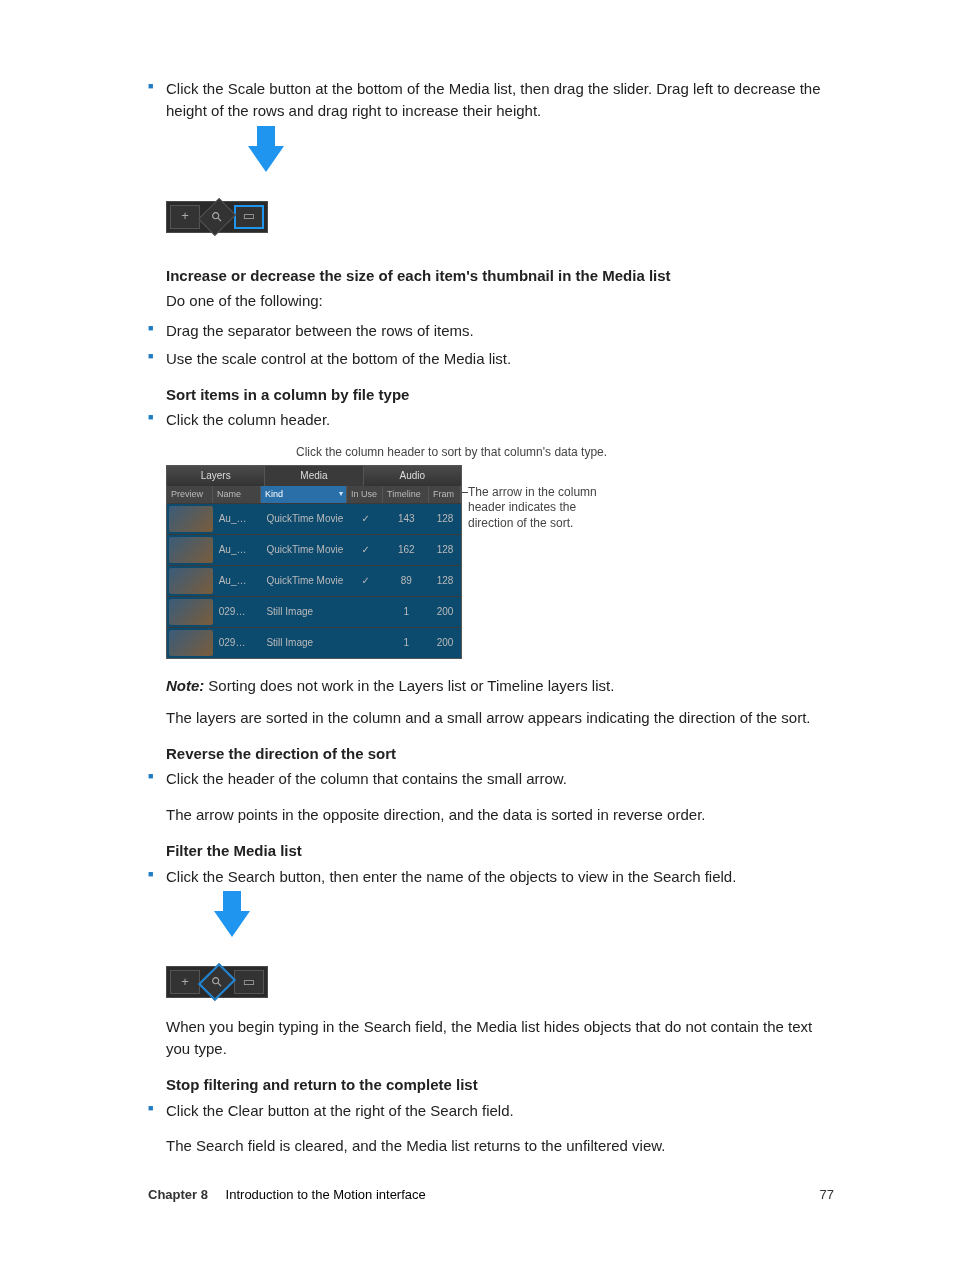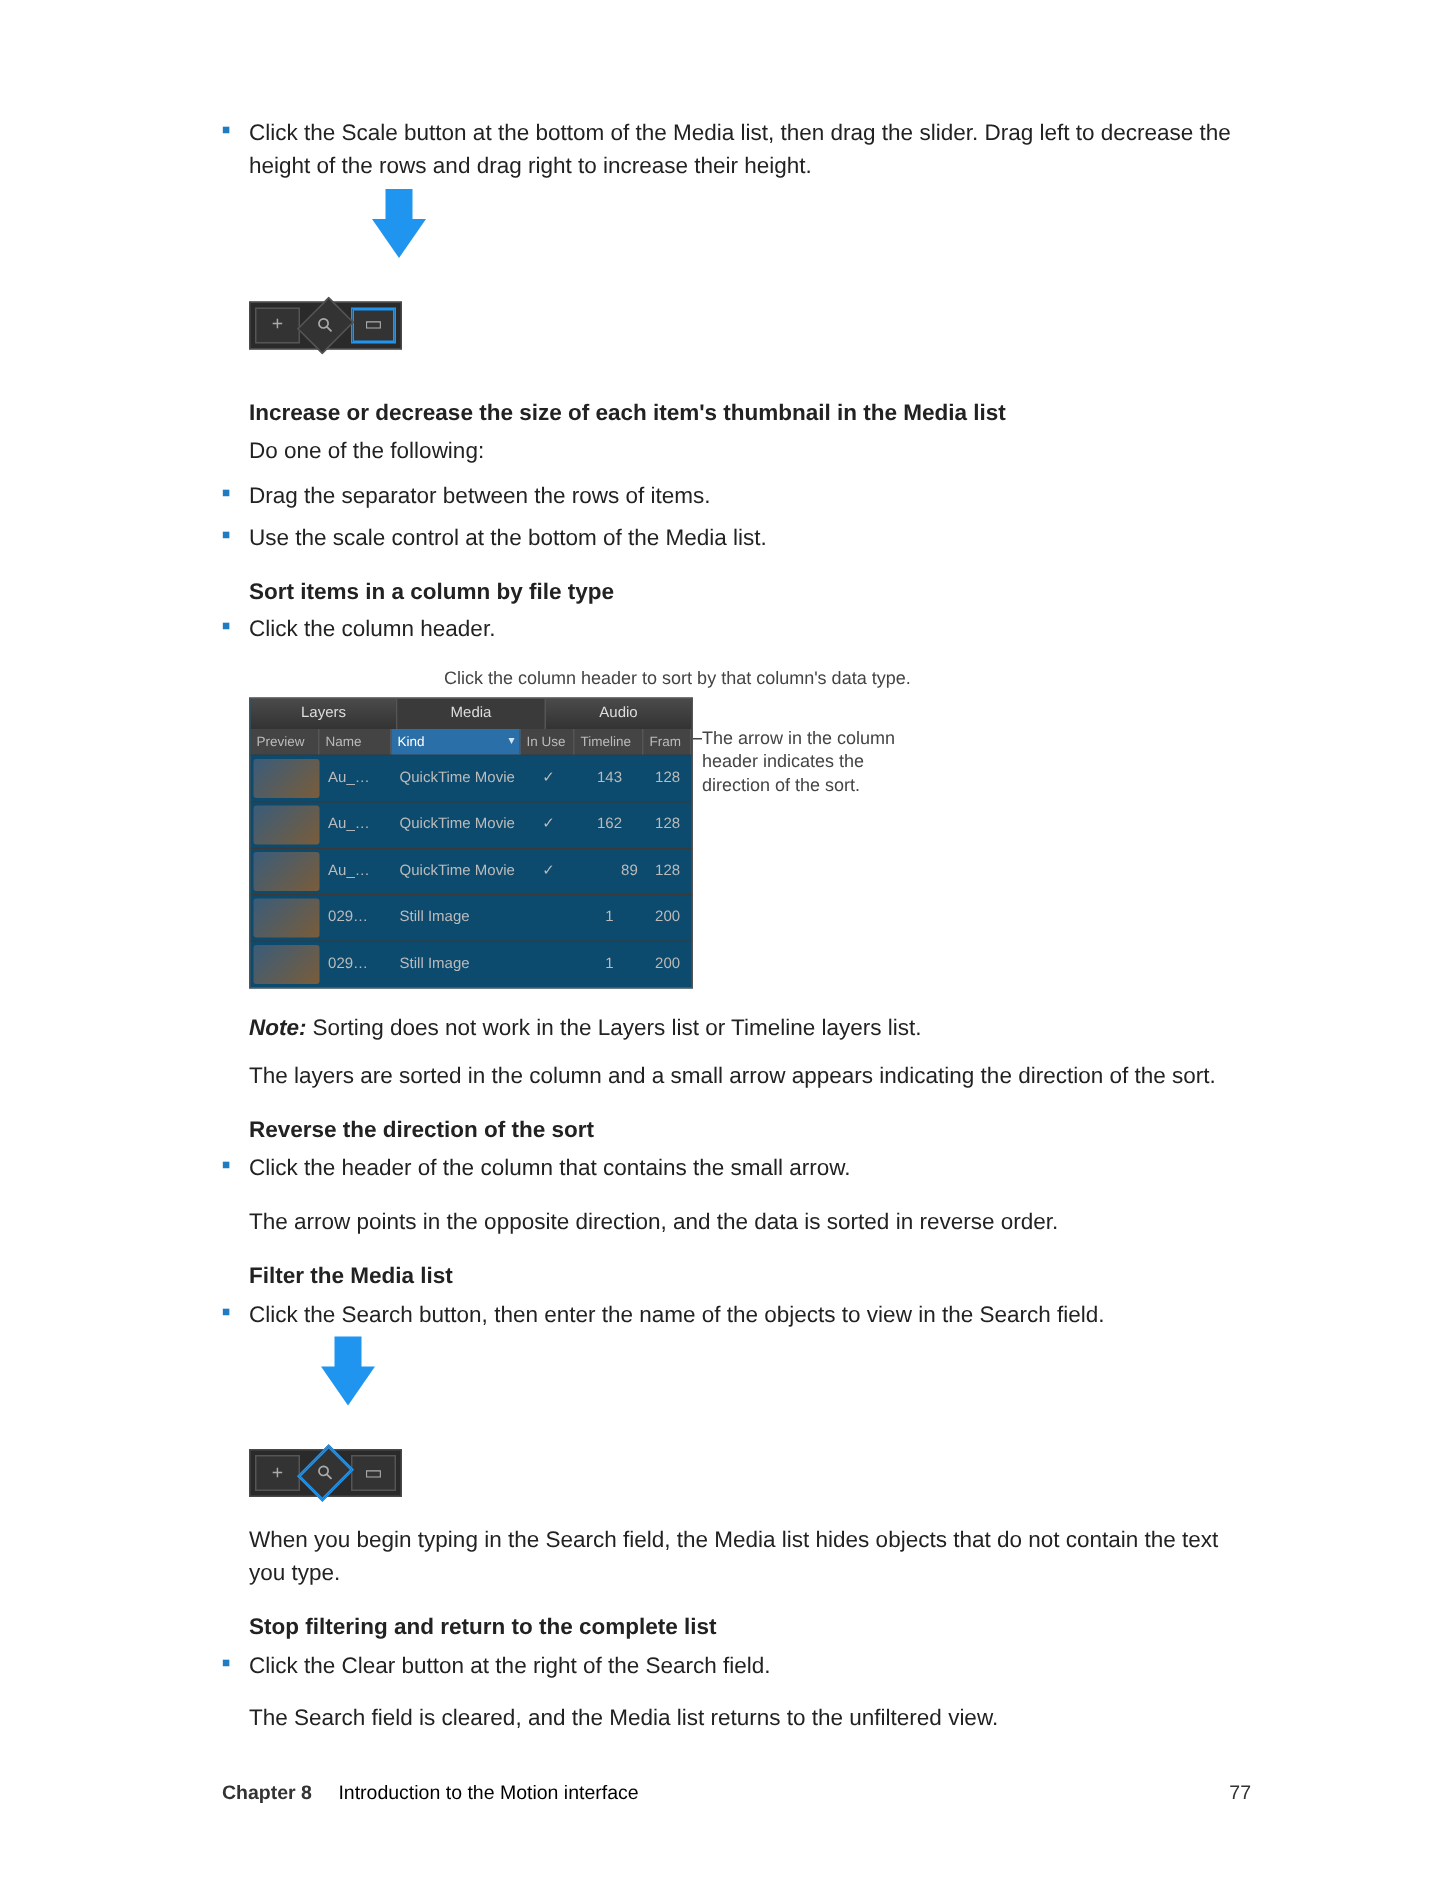--- a/index.html
+++ b/index.html
@@ -175,21 +175,21 @@
               <div class="tc" style="width: 86px;">QuickTime Movie</div>
               <div class="tc" style="width: 36px; text-align: center;">✓</div>
               <div class="tc" style="width: 46px; text-align: center;">162</div>
               <div class="tc" style="width: 32px; text-align: center;">128</div>
             </div>
             <div class="trow">
               <div class="tc preview"></div>
               <div class="tc" style="width: 48px;">Au_…</div>
               <div class="tc" style="width: 86px;">QuickTime Movie</div>
               <div class="tc" style="width: 36px; text-align: center;">✓</div>
-              <div class="tc" style="width: 46px; text-align: right;">89</div>
+              <div class="tc" style="width: 46px; text-align: center;">89</div>
               <div class="tc" style="width: 32px; text-align: center;">128</div>
             </div>
             <div class="trow">
               <div class="tc preview"></div>
               <div class="tc" style="width: 48px;">029…</div>
               <div class="tc" style="width: 86px;">Still Image</div>
               <div class="tc" style="width: 36px; text-align: center;"></div>
               <div class="tc" style="width: 46px; text-align: center;">1</div>
               <div class="tc" style="width: 32px; text-align: center;">200</div>
             </div>

